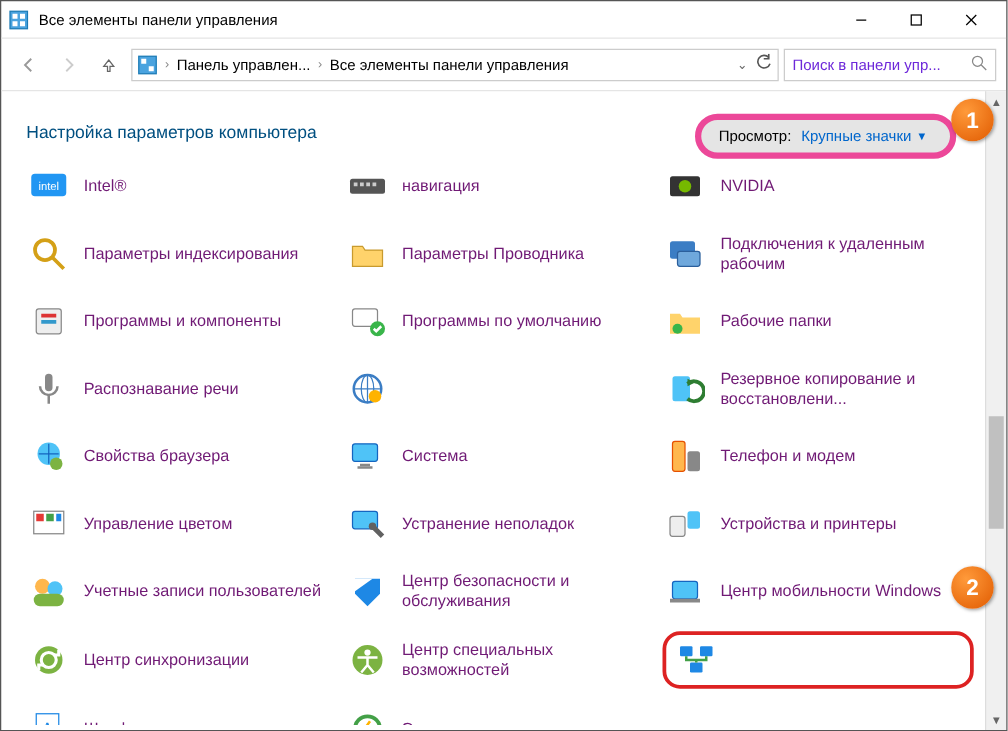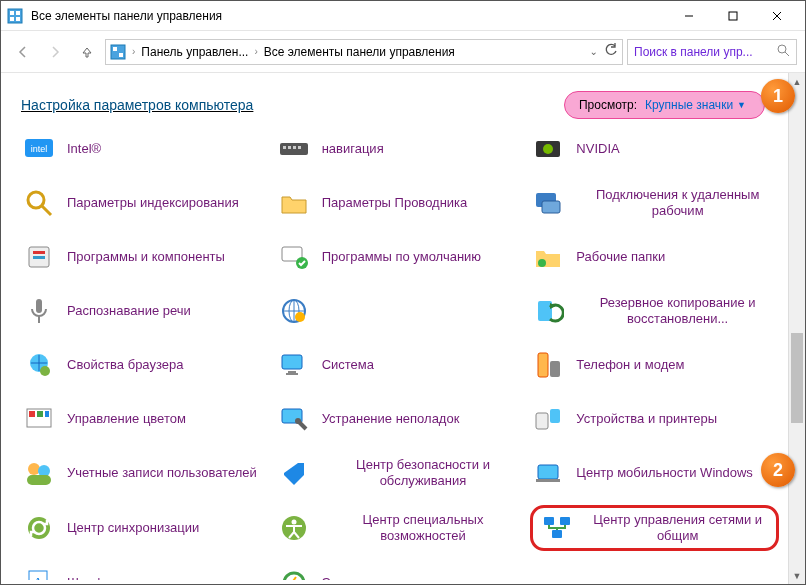--- a/index.html
+++ b/index.html
@@ -17,29 +17,29 @@
   .navbar { height: 42px; display: flex; align-items: center; padding: 0 8px; gap: 4px; border-bottom: 1px solid #e5e5e5; }
   .nav-btn { width: 28px; height: 28px; display: flex; align-items: center; justify-content: center; color: #888; cursor: pointer; }
   .addr-box { flex: 1; height: 26px; border: 1px solid #ccc; display: flex; align-items: center; padding: 0 4px; gap: 4px; font-size: 12px; overflow: hidden; }
   .addr-icon { width: 16px; height: 16px; display: inline-flex; }
   .addr-sep { color: #888; font-size: 10px; padding: 0 2px; }
   .addr-end { margin-left: auto; display: flex; align-items: center; gap: 6px; }
   .search-box { width: 170px; height: 26px; border: 1px solid #ccc; display: flex; align-items: center; padding: 0 6px; color: #6d28d9; font-size: 12px; gap: 6px; }
   .search-box .stext { flex: 1; overflow: hidden; white-space: nowrap; text-overflow: ellipsis; }
 
   
-  .heading-row { padding: 24px 20px 14px 20px; display: flex; align-items: center; position: relative; text-decoration: underline; }
+  .heading-row { padding: 24px 20px 14px 20px; display: flex; align-items: center; position: relative; }
   .heading-row .page-title { color: #004f80; font-size: 14px; }
-  .view-box { position: absolute; right: 40px; top: 18px; border: 1px solid #ec4899; border-radius: 18px; padding: 6px 18px 6px 14px; display: flex; align-items: center; gap: 8px; background: #f9a8d4; }
+  .view-box { position: absolute; right: 40px; top: 18px; border: 5px solid #ec4899; border-radius: 18px; padding: 6px 18px 6px 14px; display: flex; align-items: center; gap: 8px; background: #e5e5e5; }
   .view-box .lbl { font-size: 12px; }
   .view-box .val { color: #0066cc; font-size: 12px; display: flex; align-items: center; gap: 4px; }
   .view-box .val .tri { font-size: 9px; }
 
   
-  .grid-wrap { position: relative; height: calc(585px - 30px - 42px - 60px); overflow: hidden; padding: 0 26px 0 20px; text-align: center; }
+  .grid-wrap { position: relative; height: calc(585px - 30px - 42px - 60px); overflow: hidden; padding: 0 26px 0 20px; }
   .grid { display: grid; grid-template-columns: repeat(3, 1fr); gap: 10px 6px; }
   .item { display: flex; align-items: center; gap: 10px; min-height: 44px; }
   .item .icon { width: 36px; height: 36px; flex-shrink: 0; display: flex; align-items: center; justify-content: center; }
   .item .label { color: #701a75; font-size: 13px; line-height: 1.25; }
 
   
   .item.highlight { border: 3px solid #d22; border-radius: 14px; padding: 2px 6px; }
 
   
   .callout { position: absolute; width: 34px; height: 34px; border-radius: 50%; background: radial-gradient(circle at 35% 30%, #ff9a3a, #e05a00); color: #fff; font-weight: bold; font-size: 18px; display: flex; align-items: center; justify-content: center; box-shadow: 1px 1px 3px rgba(0,0,0,.4); z-index: 10; }
@@ -374,21 +374,20 @@
       </div>
       <div class="item highlight">
         <span class="icon">
           <svg class="ic" viewBox="0 0 32 32">
             <rect x="3" y="5" width="10" height="8" rx="1" fill="#1e88e5"></rect>
             <rect x="19" y="5" width="10" height="8" rx="1" fill="#1e88e5"></rect>
             <rect x="11" y="18" width="10" height="8" rx="1" fill="#1e88e5"></rect>
             <path d="M8 13 L8 16 L24 16 L24 13 M16 16 L16 18" stroke="#43a047" stroke-width="2" fill="none"></path>
           </svg>
         </span>
-        <span class="label">Центр управления сетями и общим</span>
       </div>
       <div class="item">
         <span class="icon">
           <svg class="ic" viewBox="0 0 32 32">
             <rect x="6" y="4" width="18" height="24" fill="#fff" stroke="#1e88e5"></rect>
             <text x="15" y="22" font-size="16" text-anchor="middle" fill="#1e88e5" font-family="serif">A</text>
           </svg>
         </span>
         <span class="label">Шрифты</span>
       </div>

